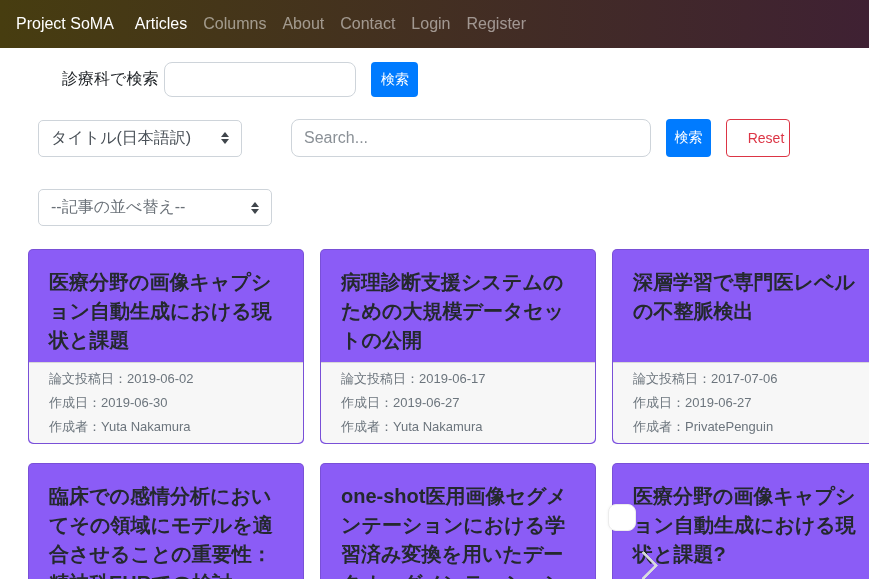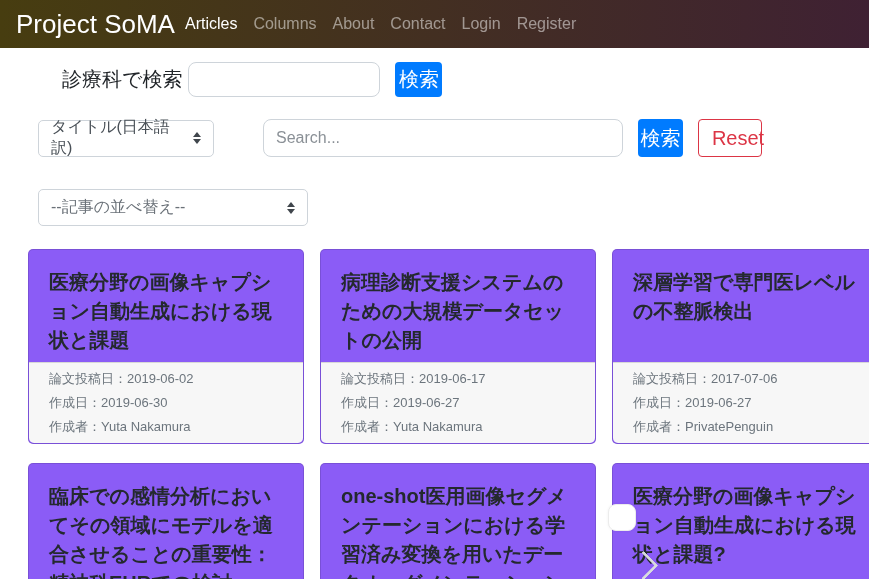--- a/index.html
+++ b/index.html
@@ -8,63 +8,63 @@
     position:relative; width:869px; height:579px; overflow:hidden;
     background:#fff; font-family:"Liberation Sans","DejaVu Sans",sans-serif;
     color:#212529; font-size:16px;
   }
 
   
   .navbar {
     height:48px; display:flex; align-items:center; padding:0 16px;
     background:linear-gradient(to right,#473d10,#3f2133);
   }
-  .brand { color:#fff; font-size:26px; margin-right:2px; text-decoration:none; cursor:pointer; }
+  .brand { color:#fff; font-size:16px; margin-right:13px; text-decoration:none; cursor:pointer; }
   .nav { display:flex; align-items:center; }
   .nav-link {
     color:rgba(255,255,255,.5); font-size:16px; padding:8px; text-decoration:none; cursor:pointer;
   }
   .nav-link.active { color:#fff; }
 
   
   .row1 { display:flex; align-items:center; margin:14px 0 0 62px; }
-  .row1 label { font-size:20px; color:#212529; }
+  .row1 label { font-size:16px; color:#212529; }
   .input {
     border:1px solid #ced4da; border-radius:8px; background:#fff;
     font-size:16px; color:#495057; padding:0 12px; outline:none;
     font-family:inherit;
   }
   .dept-input { width:192px; height:35px; margin-left:6px; }
   .btn {
-    border:none; border-radius:4px; font-size:20px; cursor:pointer;
+    border:none; border-radius:4px; font-size:14px; cursor:pointer;
     font-family:inherit; display:inline-flex; align-items:center; justify-content:center;
   }
   .btn-primary { background:#007bff; color:#fff; }
   .dept-btn { width:47px; height:35px; margin-left:15px; }
 
   .row2 { display:flex; align-items:center; margin:22px 0 0 38px; }
   .select {
     display:flex; align-items:center; justify-content:space-between;
     border:1px solid #ced4da; border-radius:5px; background:#fff;
     color:#495057; font-size:16px; padding:0 12px; cursor:pointer;
   }
-  .field-select { width:176px; height:37px; }
+  .field-select { width:204px; height:37px;text-align:center; }
   .updown { display:inline-flex; flex-direction:column; row-gap:2px; margin-left:10px; }
   .tri-up   { width:0; height:0; border-left:4px solid transparent; border-right:4px solid transparent; border-bottom:5px solid #40464c; }
   .tri-down { width:0; height:0; border-left:4px solid transparent; border-right:4px solid transparent; border-top:5px solid #40464c; }
   .kw-input { width:360px; height:38px; margin-left:49px; }
   .kw-input::placeholder { color:#8a9096; }
   .kw-btn { width:45px; height:38px; margin-left:15px; }
   .btn-outline-danger {
     background:#fff; color:#dc3545; border:1px solid #dc3545;padding-left:16px;
   }
   .reset-btn { width:64px; height:38px; margin-left:15px; }
 
   .row3 { margin:32px 0 0 38px; }
-  .sort-select { width:270px; height:37px; color:#6a7178; }
+  .sort-select { width:234px; height:37px; color:#6a7178; }
 
   
   .cards {
     margin:23px 0 0 28px; width:888px;
     display:flex; flex-wrap:wrap; column-gap:16px; row-gap:19px; align-items:flex-start;
   }
   .card {
     width:276px; background:#8b5cf6; border:1px solid rgba(0,0,0,.125);
     border-radius:5px; display:flex; flex-direction:column; cursor:pointer;
   }

